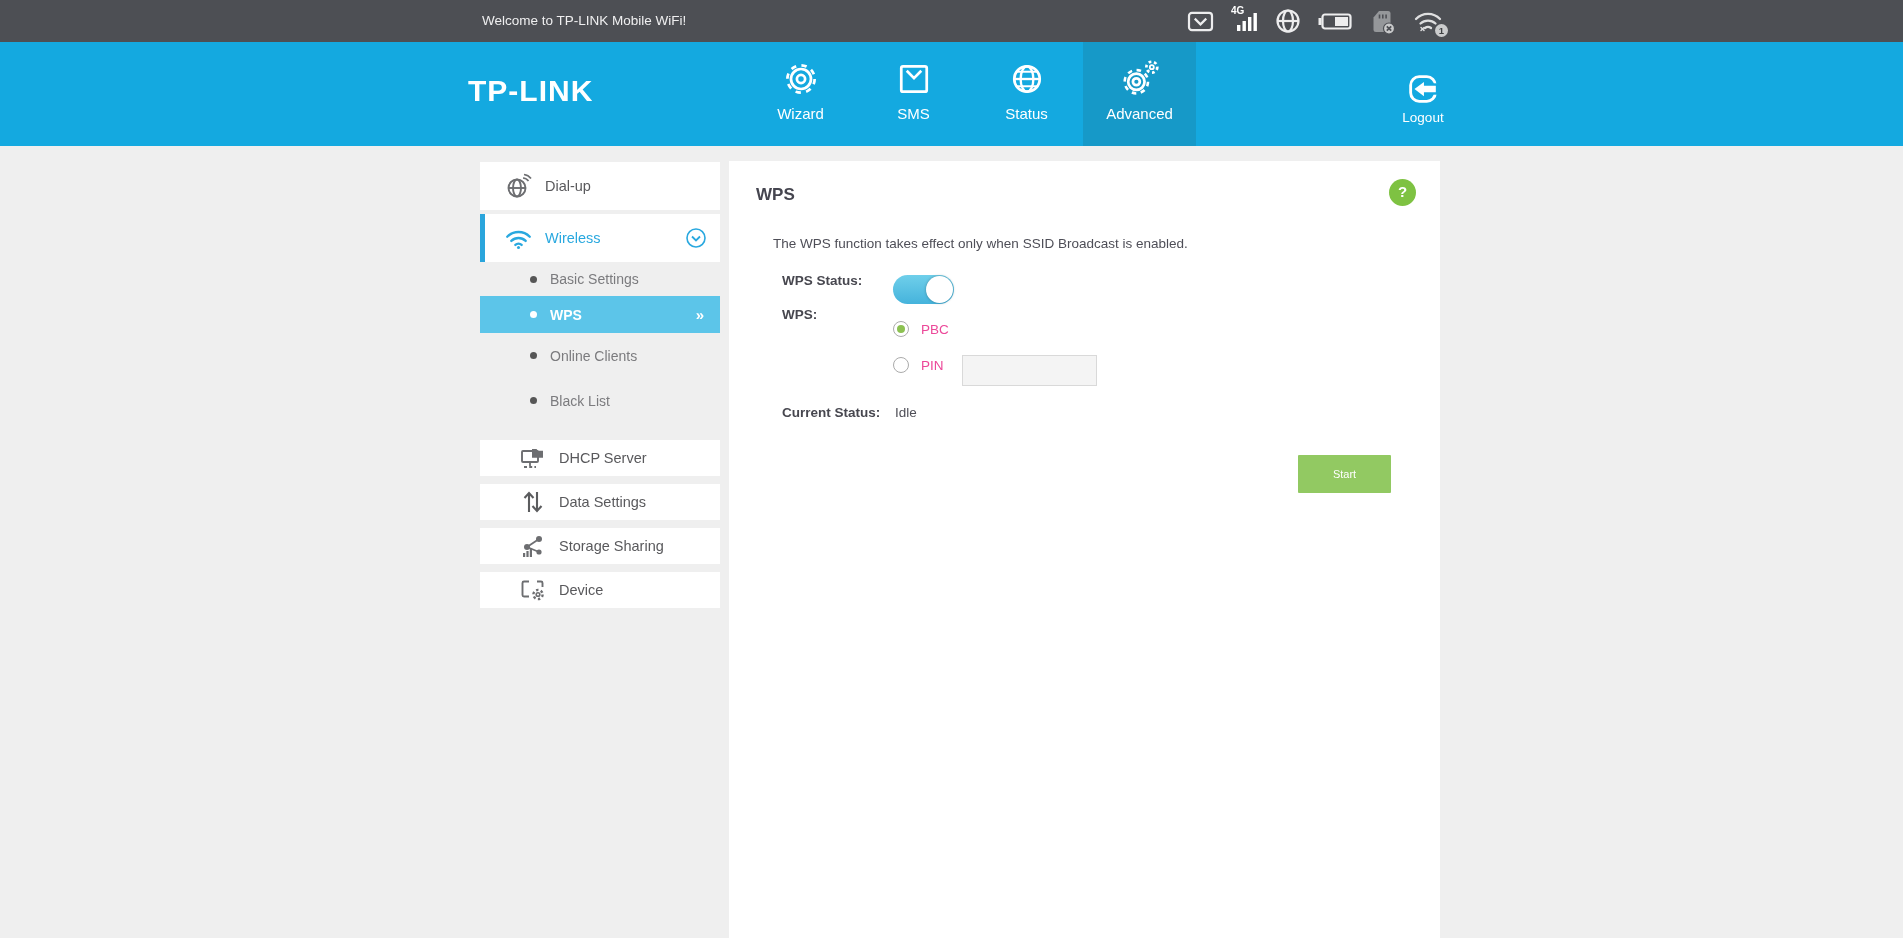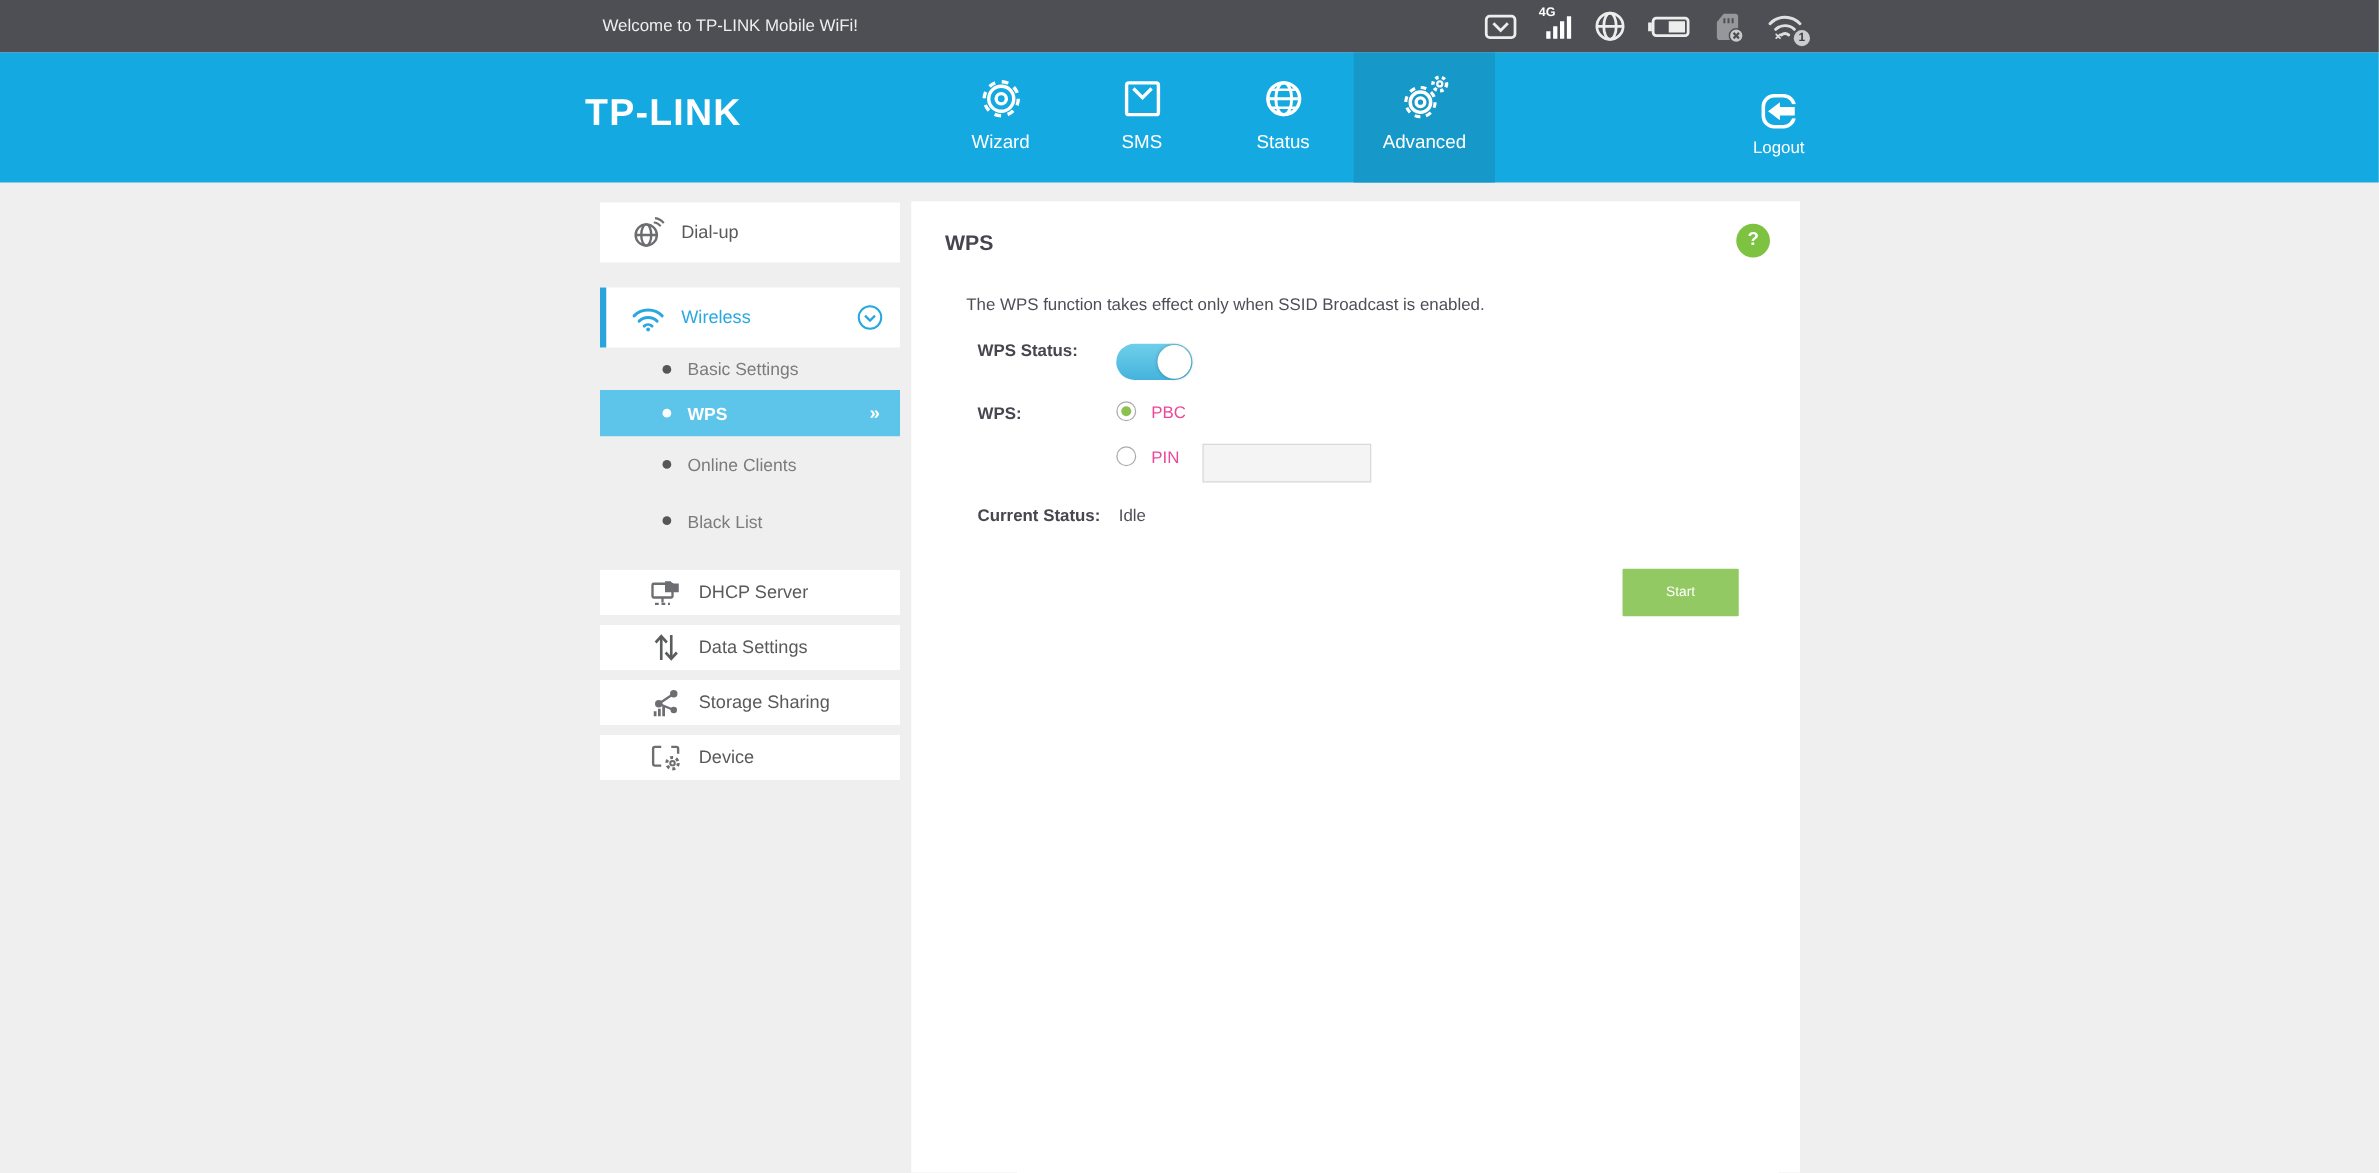--- a/index.html
+++ b/index.html
@@ -24,42 +24,42 @@
   .logo { position:absolute; left:468px; top:32px; font-size:30px; font-weight:bold; color:#fff; letter-spacing:1px; }
   .nav { position:absolute; left:744px; top:0; height:104px; display:flex; }
   .tab { width:113px; height:104px; display:flex; flex-direction:column; align-items:center; padding-top:17px; cursor:pointer; }
   .tab.active { background:#1699C8; }
   .tab .tab-label { margin-top:6px; font-size:15px; color:#fff; }
   .logout { position:absolute; left:1390px; top:6px; width:66px; height:98px; display:flex; flex-direction:column; align-items:center; justify-content:center; cursor:pointer; }
   .logout .tab-label { margin-top:2px; font-size:13.5px; color:#fff; }
   
   .sidebar { position:absolute; left:480px; top:162px; width:240px; }
   .side-card { background:#fff; height:48px; display:flex; align-items:center; padding-left:25px; font-size:14.5px; color:#59595C; cursor:pointer; }
-  .side-card.mb { margin-bottom:20px; }
+  .side-card.mb { margin-bottom:4px; }
   .side-card .sicon { width:27px; margin-right:13px; display:flex; justify-content:center; }
   .side-card.wireless { border-left:5px solid #2AA5DC; padding-left:20px; color:#29A8DF; }
   .chev-circle { margin-left:auto; margin-right:13px; display:flex; }
   .submenu { padding-bottom:9px; }
   .subitem { height:45px; display:flex; align-items:center; padding-left:50px; font-size:14px; color:#7B7B7E; cursor:pointer; }
   .subitem.first { height:34px; }
   .subitem .bullet { width:7px; height:7px; border-radius:50%; background:#565656; margin-right:13px; flex:none; }
   .subitem.selected { background:#5CC5E9; color:#fff; font-weight:bold; height:37px; }
   .subitem.selected .bullet { background:#fff; }
   .more-glyph { margin-left:auto; margin-right:16px; font-size:15px; font-weight:bold; color:#fff; }
   .group-card { margin-bottom:8px; }
   .low-card { height:36px; margin-bottom:8px;padding-left:39px; }
   
   .panel { position:absolute; left:729px; top:161px; width:711px; height:777px; background:#fff; }
   .panel-title { position:absolute; left:27px; top:24px; font-size:17px; font-weight:bold; color:#45454F; }
   .help-btn { position:absolute; right:24px; top:18px; width:27px; height:27px; border-radius:50%; background:#7EC242;
     color:#fff; font-size:15px; font-weight:bold; text-align:center; line-height:26px; cursor:pointer; }
   .note { position:absolute; left:44px; top:75px; font-size:13.5px; color:#4E4E57; }
   .flabel { position:absolute; font-weight:bold; font-size:13.5px; color:#47474F; }
   .lbl-status { left:53px; top:112px; }
-  .lbl-wps { left:53px; top:162px; }
+  .lbl-wps { left:53px; top:146px; }
   .lbl-current { left:53px; top:244px; }
   .toggle { position:absolute; left:164px; top:114px; width:61px; height:29px; border-radius:15px;
     background:linear-gradient(180deg,#6FCFEA,#45B3DC); cursor:pointer; }
   .knob { position:absolute; right:1px; top:1px; width:27px; height:27px; background:#fff; border-radius:50%;
     box-shadow:0 0 3px rgba(0,0,0,.3); }
   .radio-row { position:absolute; left:164px; display:flex; align-items:center; }
   .row-pbc { top:160px; }
   .row-pin { top:196px;justify-content:flex-end; }
   .radio { width:16px; height:16px; border:1px solid #ABABAB; border-radius:50%; background:#fff; position:relative; flex:none; cursor:pointer; }
   .radio.sel::after { content:""; position:absolute; left:3px; top:3px; width:8px; height:8px; border-radius:50%; background:#8CC152; }

